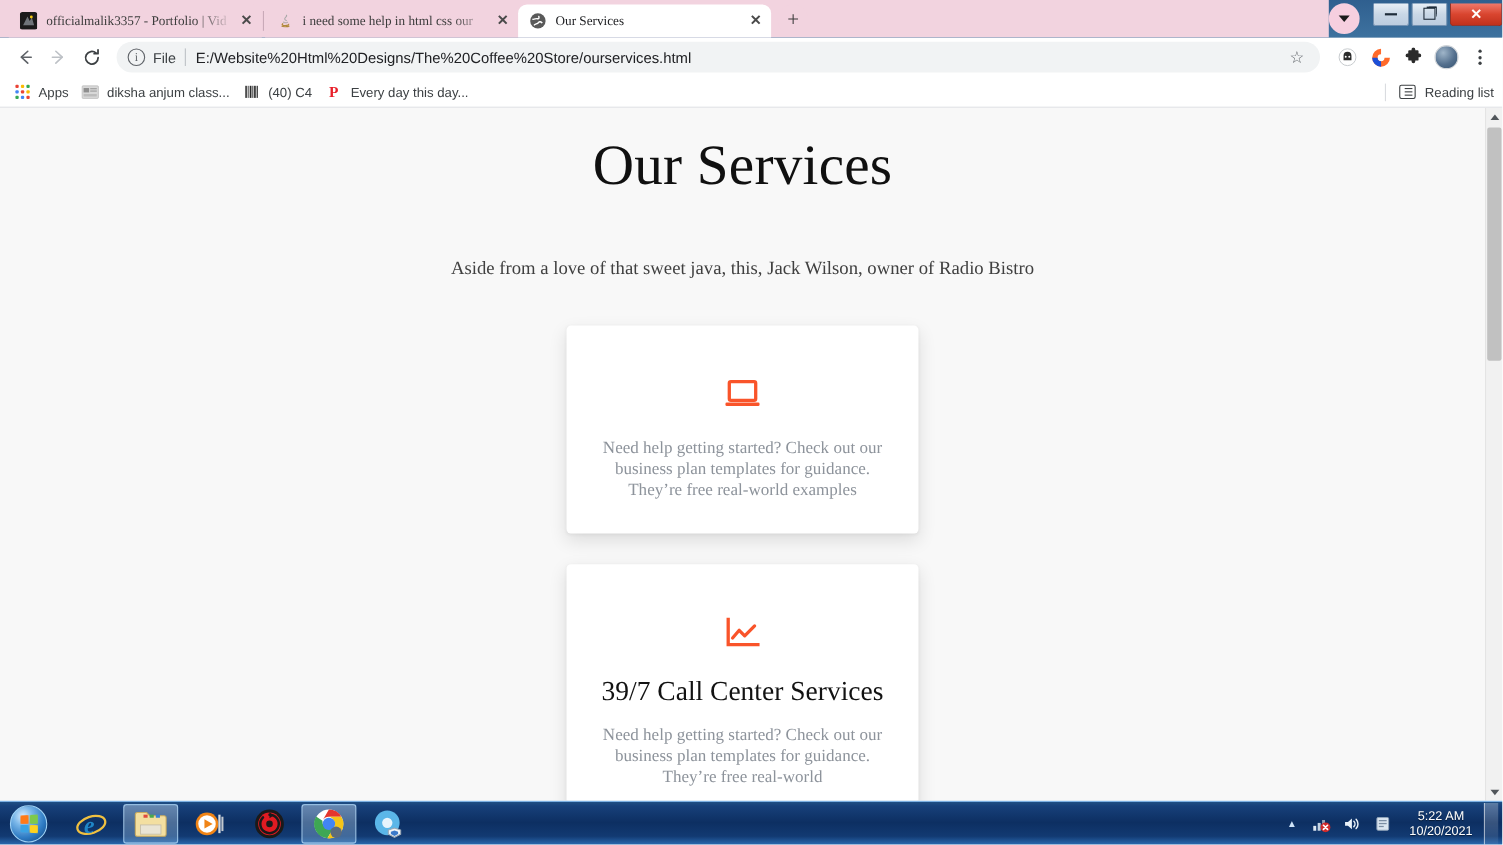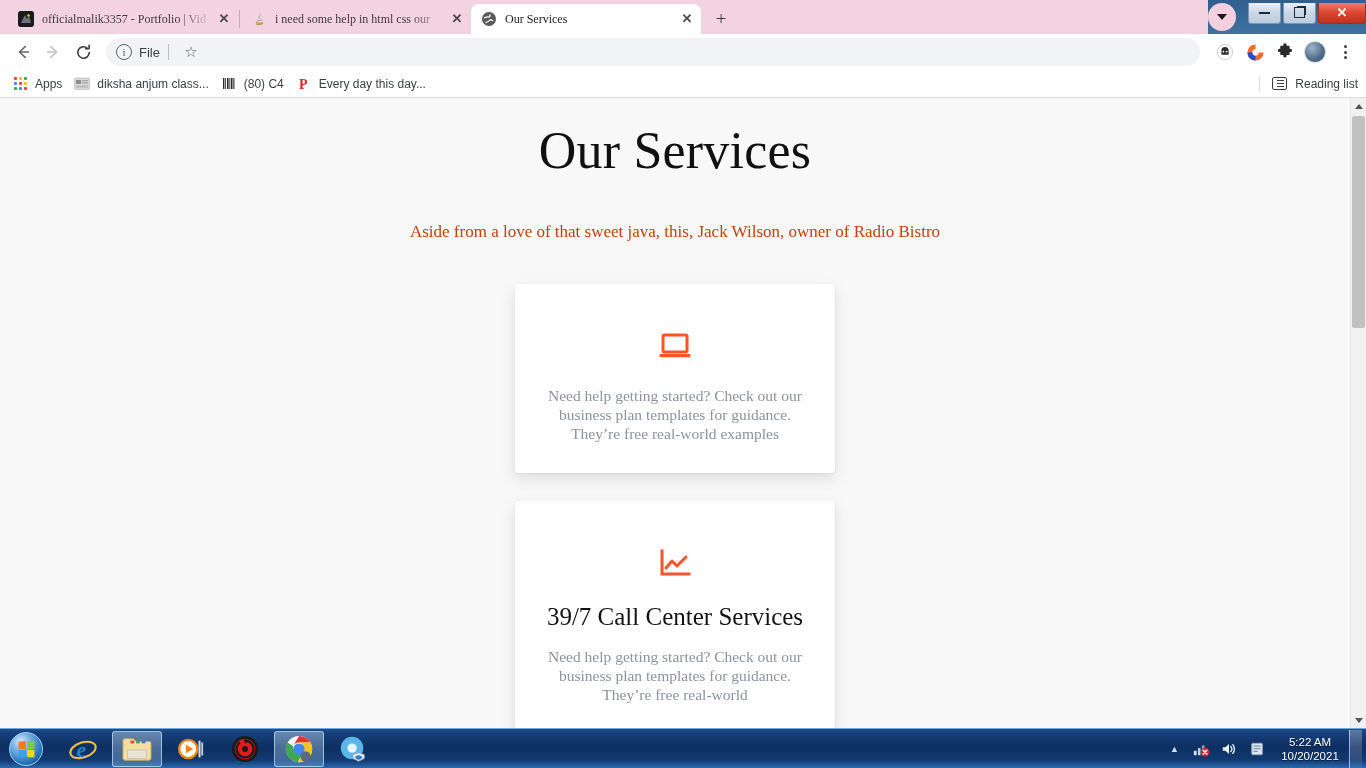--- a/index.html
+++ b/index.html
@@ -307,22 +307,22 @@
     font-weight: normal;
     color: #101010;
     margin: 0;
     padding-top: 23px;
     letter-spacing: 0.2px;
   }
   .page-subtitle {
     text-align: center;
     font-family: "Liberation Serif", serif;
     font-size: 17px;
-    color: #c2410c;
-    margin: 4px;
+    color: #404040;
+    margin: 16px;
     padding-top: 38px;
   }
   .cards {
     margin-top: 42px;
     display: flex;
     flex-direction: column;
     align-items: center;
     gap: 28px;
   }
   .card {
@@ -552,20 +552,21 @@
         <svg width="19" height="19" viewBox="0 0 20 20">
           <path d="M16 10a6 6 0 1 1-1.9-4.4" stroke="#3c4043" stroke-width="1.7" fill="none" stroke-linecap="round"></path>
           <path d="M15.9 2.4 V6.1 H12.2" stroke="#3c4043" stroke-width="1.7" fill="none" stroke-linecap="round" stroke-linejoin="round"></path>
         </svg>
       </div>
 
       <div class="omnibox">
         <span class="info-circle">i</span>
         <span class="scheme-label">File</span>
         <span class="omni-sep"></span>
+        <span class="omni-url">E:/Website%20Html%20Designs/The%20Coffee%20Store/ourservices.html</span>
         <span class="star-btn">☆</span>
       </div>
 
       <div class="tb-icon">
         <svg width="18" height="18" viewBox="0 0 20 20">
           <circle cx="10" cy="10" r="8.5" fill="#ffffff" stroke="#c6cacd" stroke-width="1"></circle>
           <path d="M6 8.5a4 4 0 0 1 8 0v4.5H6z" fill="#2b2b2b"></path>
           <circle cx="8.2" cy="9.5" r="1" fill="#ffffff"></circle>
             <circle cx="11.8" cy="9.5" r="1" fill="#ffffff"></circle>
         </svg>
@@ -630,21 +631,21 @@
             <g fill="#2b2b2b">
               <rect x="1" y="1" width="1.4" height="11"></rect>
               <rect x="3.2" y="1" width="0.8" height="11"></rect>
               <rect x="5" y="1" width="1.6" height="11"></rect>
               <rect x="7.4" y="1" width="0.9" height="11"></rect>
               <rect x="9" y="1" width="1.5" height="11"></rect>
               <rect x="11.3" y="1" width="1.1" height="11"></rect>
             </g>
           </svg>
         </span>
-        <span>(80) C4</span>
+        <span>(40) C4</span>
       </div>
 
       <div class="bm">
         <span class="bm-ico">
           <svg width="14" height="15" viewBox="0 0 14 15">
             <text x="2" y="12.5" font-family="Liberation Serif, serif" font-size="14" font-weight="bold" fill="#e8202a">P</text>
           </svg>
         </span>
         <span>Every day this day...</span>
       </div>

